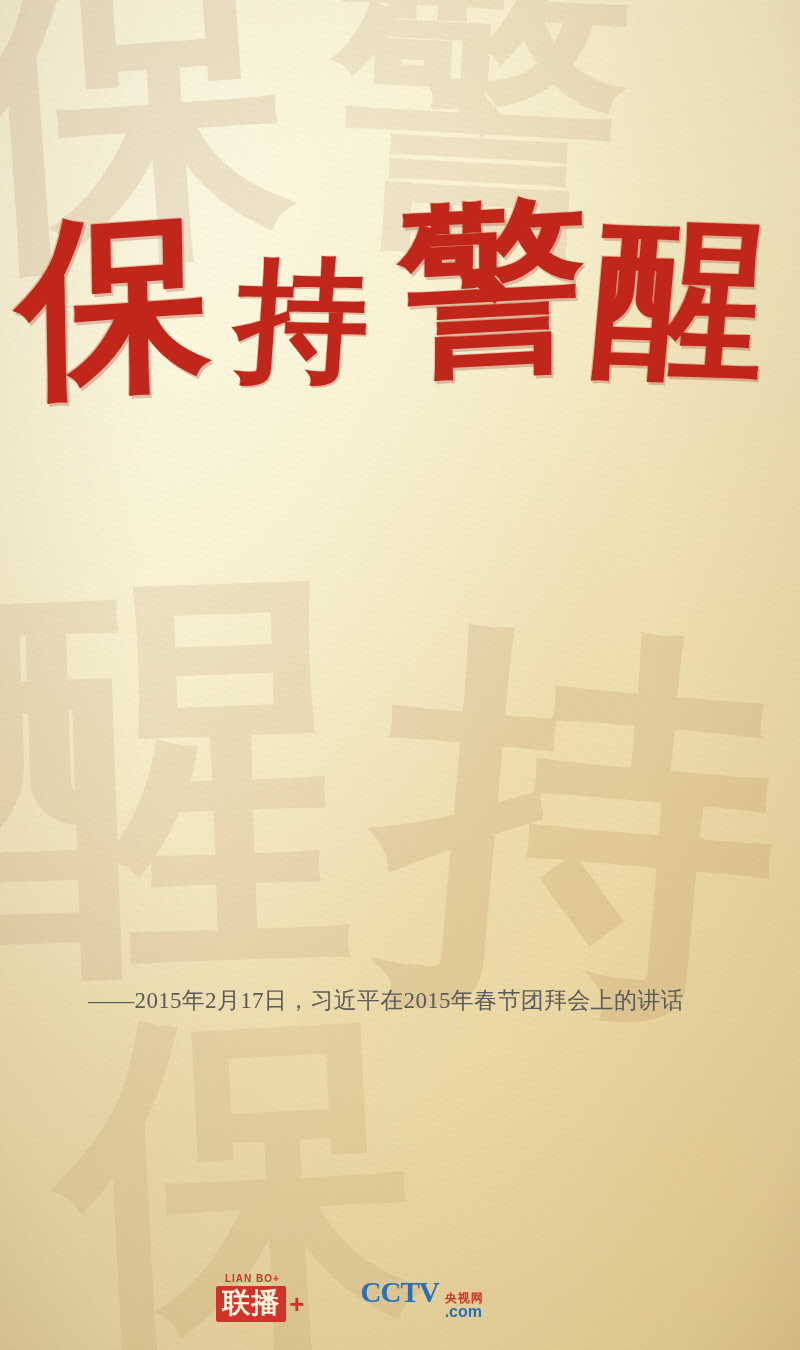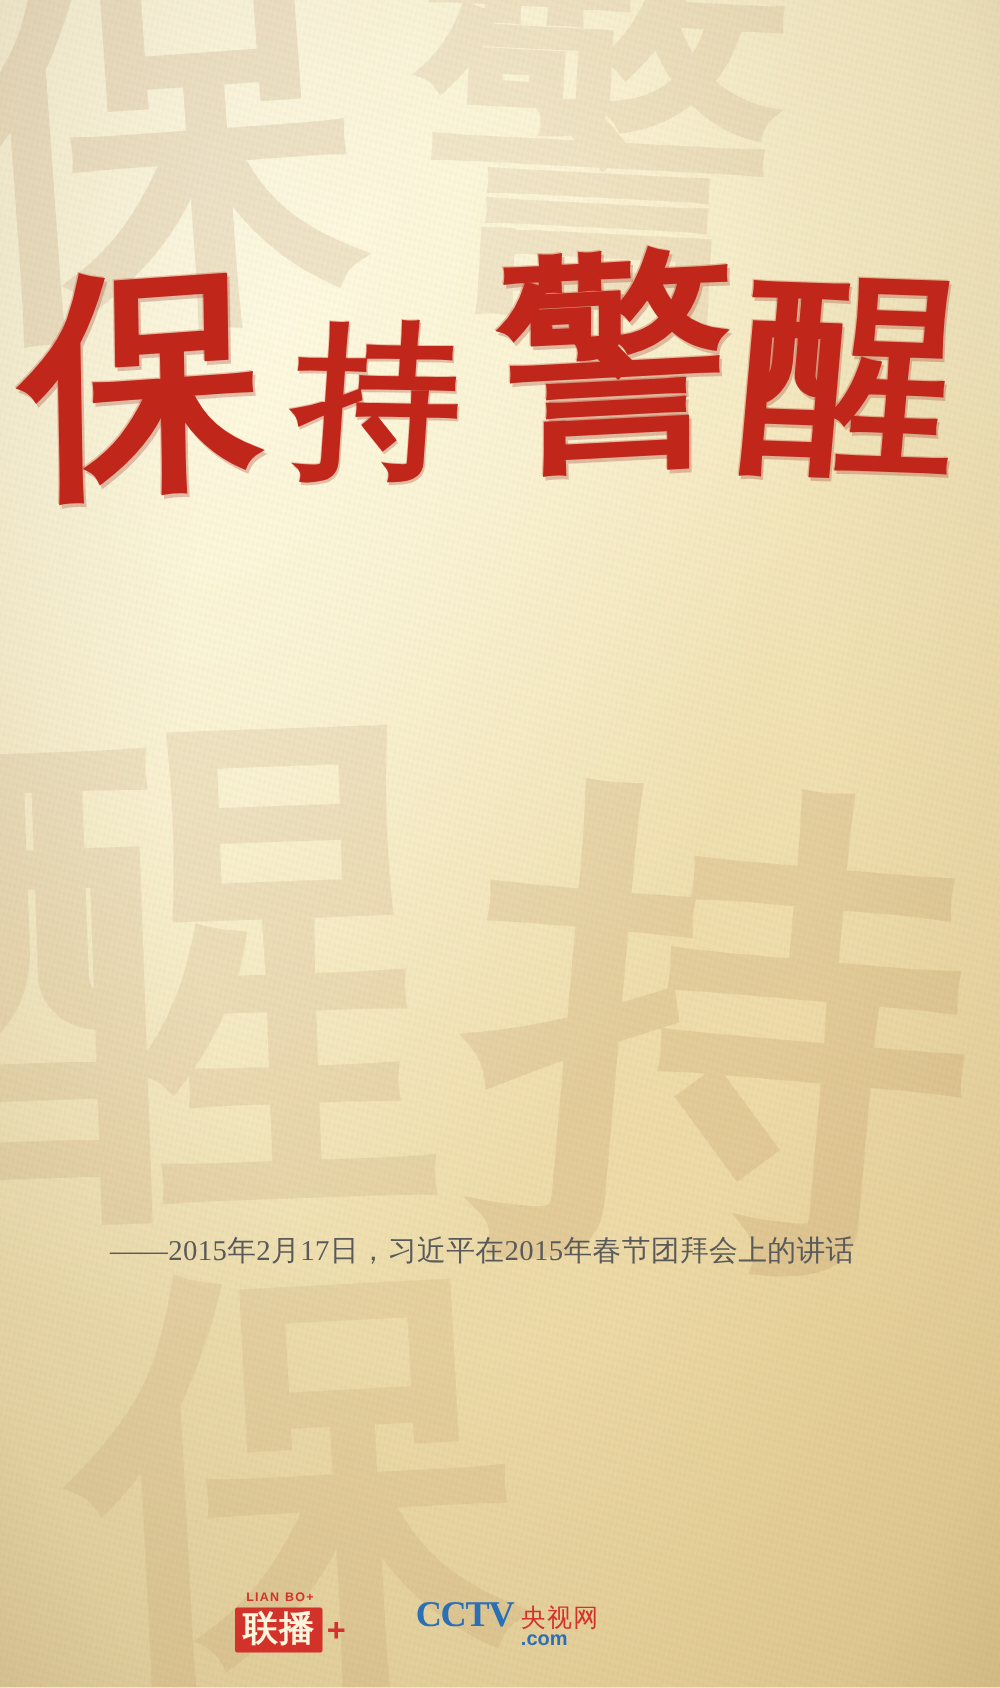--- a/index.html
+++ b/index.html
@@ -120,21 +120,21 @@
     font-family: Liberation Serif, serif;
     font-size: 23px;
     line-height: 33px;
     letter-spacing: 0.3px;
   }
 
   
   .footer {
     position: absolute;
     bottom: 28px;
-    left: 0;
+    left: 16px;
     width: 652px;
     display: flex;
     justify-content: center;
     align-items: center;
     gap: 56px;
   }
 
   .logo-lianbo {
     display: flex;
     flex-direction: column;
@@ -187,22 +187,22 @@
     letter-spacing: -1px;
   }
   .logo-cctv .cctv-right {
     display: flex;
     flex-direction: column;
     line-height: 1;
   }
   .logo-cctv .cn {
     color: #d2322a;
     font-family: "DejaVu Serif", serif;
-    font-weight: normal;
-    font-size: 20px;
+    font-weight: bold;
+    font-size: 12px;
     letter-spacing: 1px;
   }
   .logo-cctv .dotcom {
     color: #2b6fb5;
     font-family: Liberation Sans, sans-serif;
     font-weight: bold;
     font-size: 16px;
     letter-spacing: 0px;
   }
 </style>

